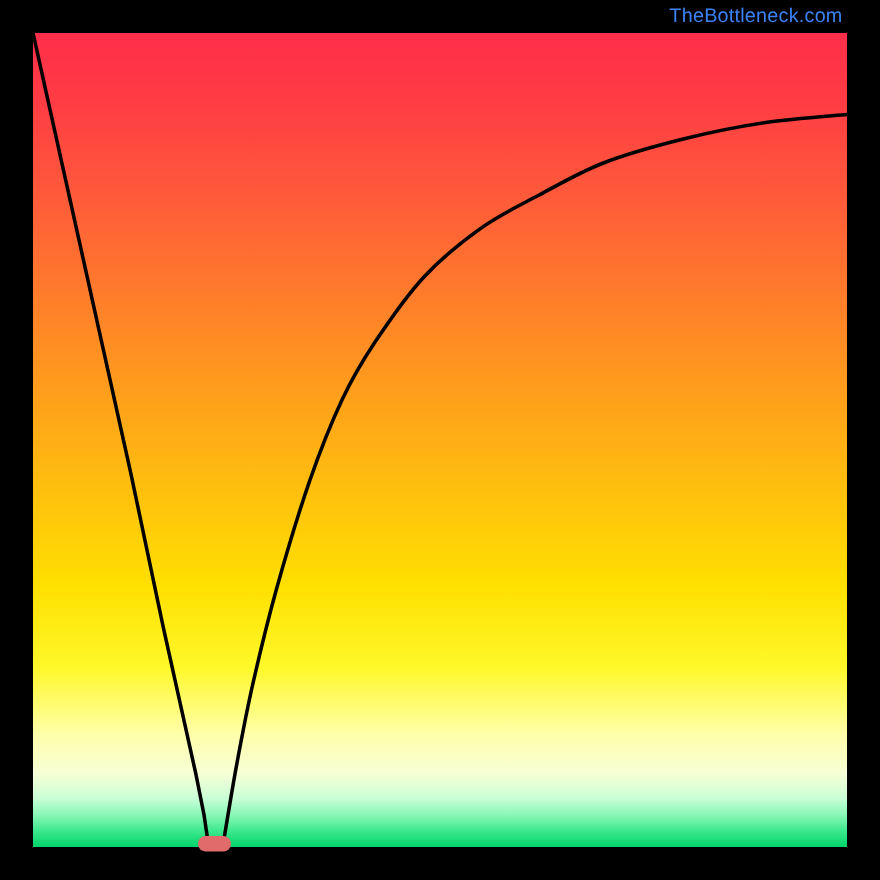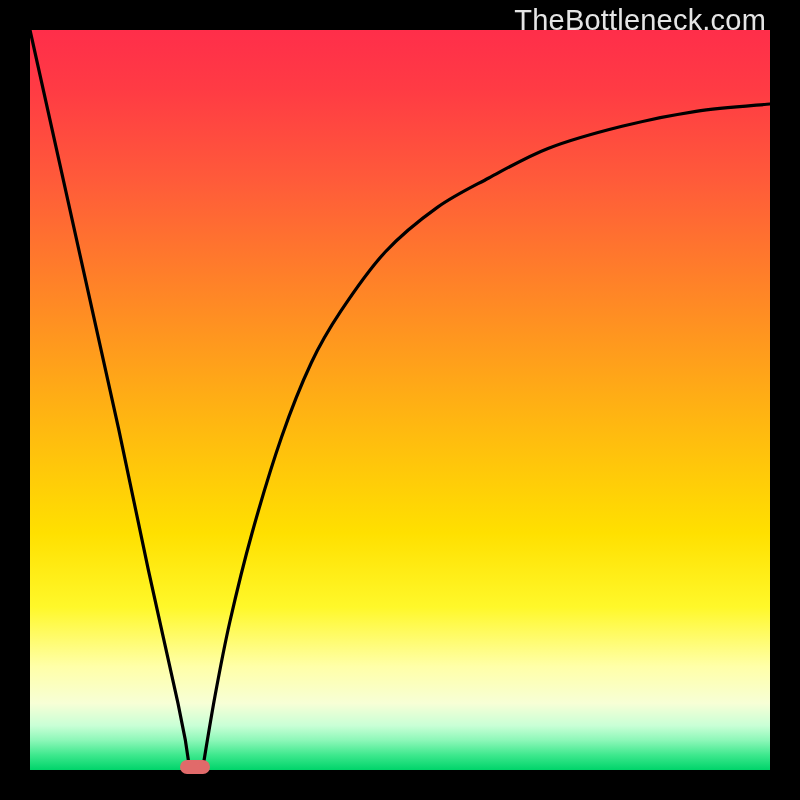--- a/index.html
+++ b/index.html
@@ -36,22 +36,22 @@
       #c9ffd6 94%,
       #8cf7b8 96%,
       #3de88d 98%,
       #00d46a 100%
     );
   }
   .watermark {
     position: absolute;
     top: 4px;
     right: 34px;
-    color: #e5e5e5;
-    font-size: 29px;
+    color: #3b82f6;
+    font-size: 18px;
     font-weight: 500;
     letter-spacing: 0.2px;
   }
   svg.curve {
     position: absolute;
     left: 0;
     top: 0;
     width: 740px;
     height: 740px;
   }

